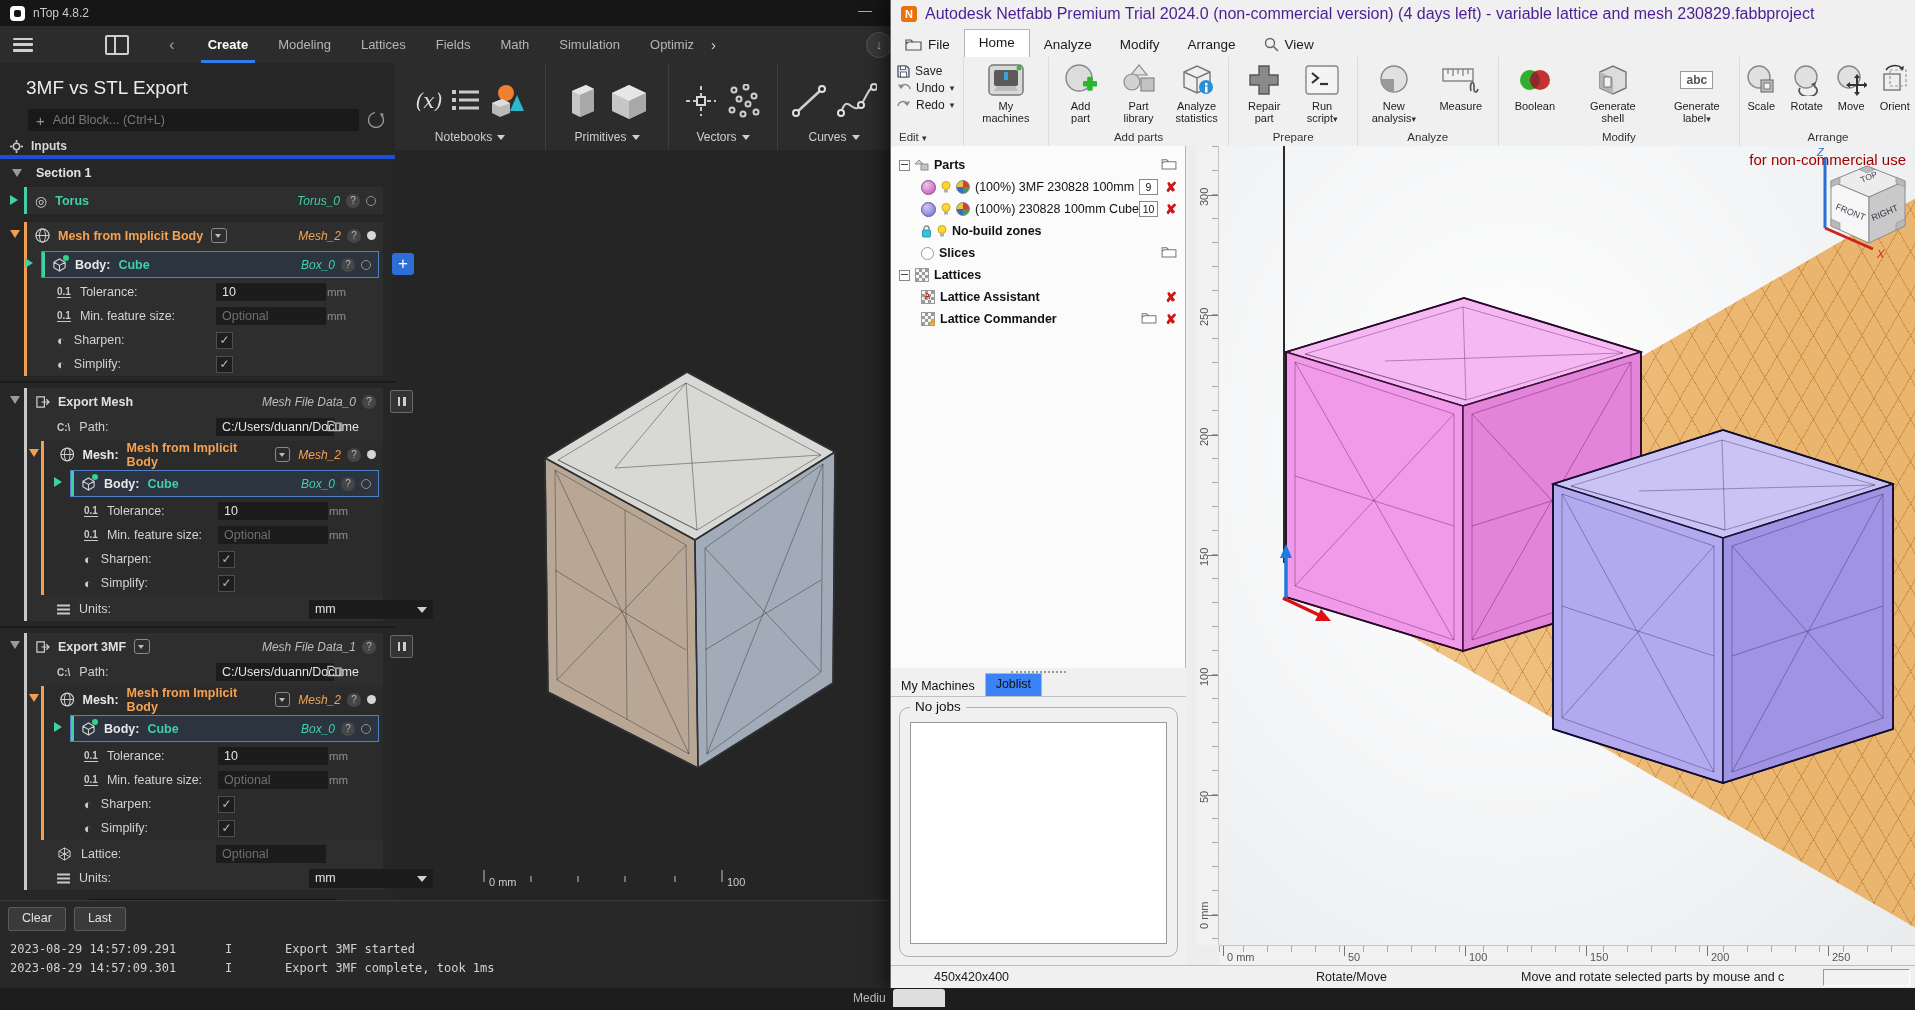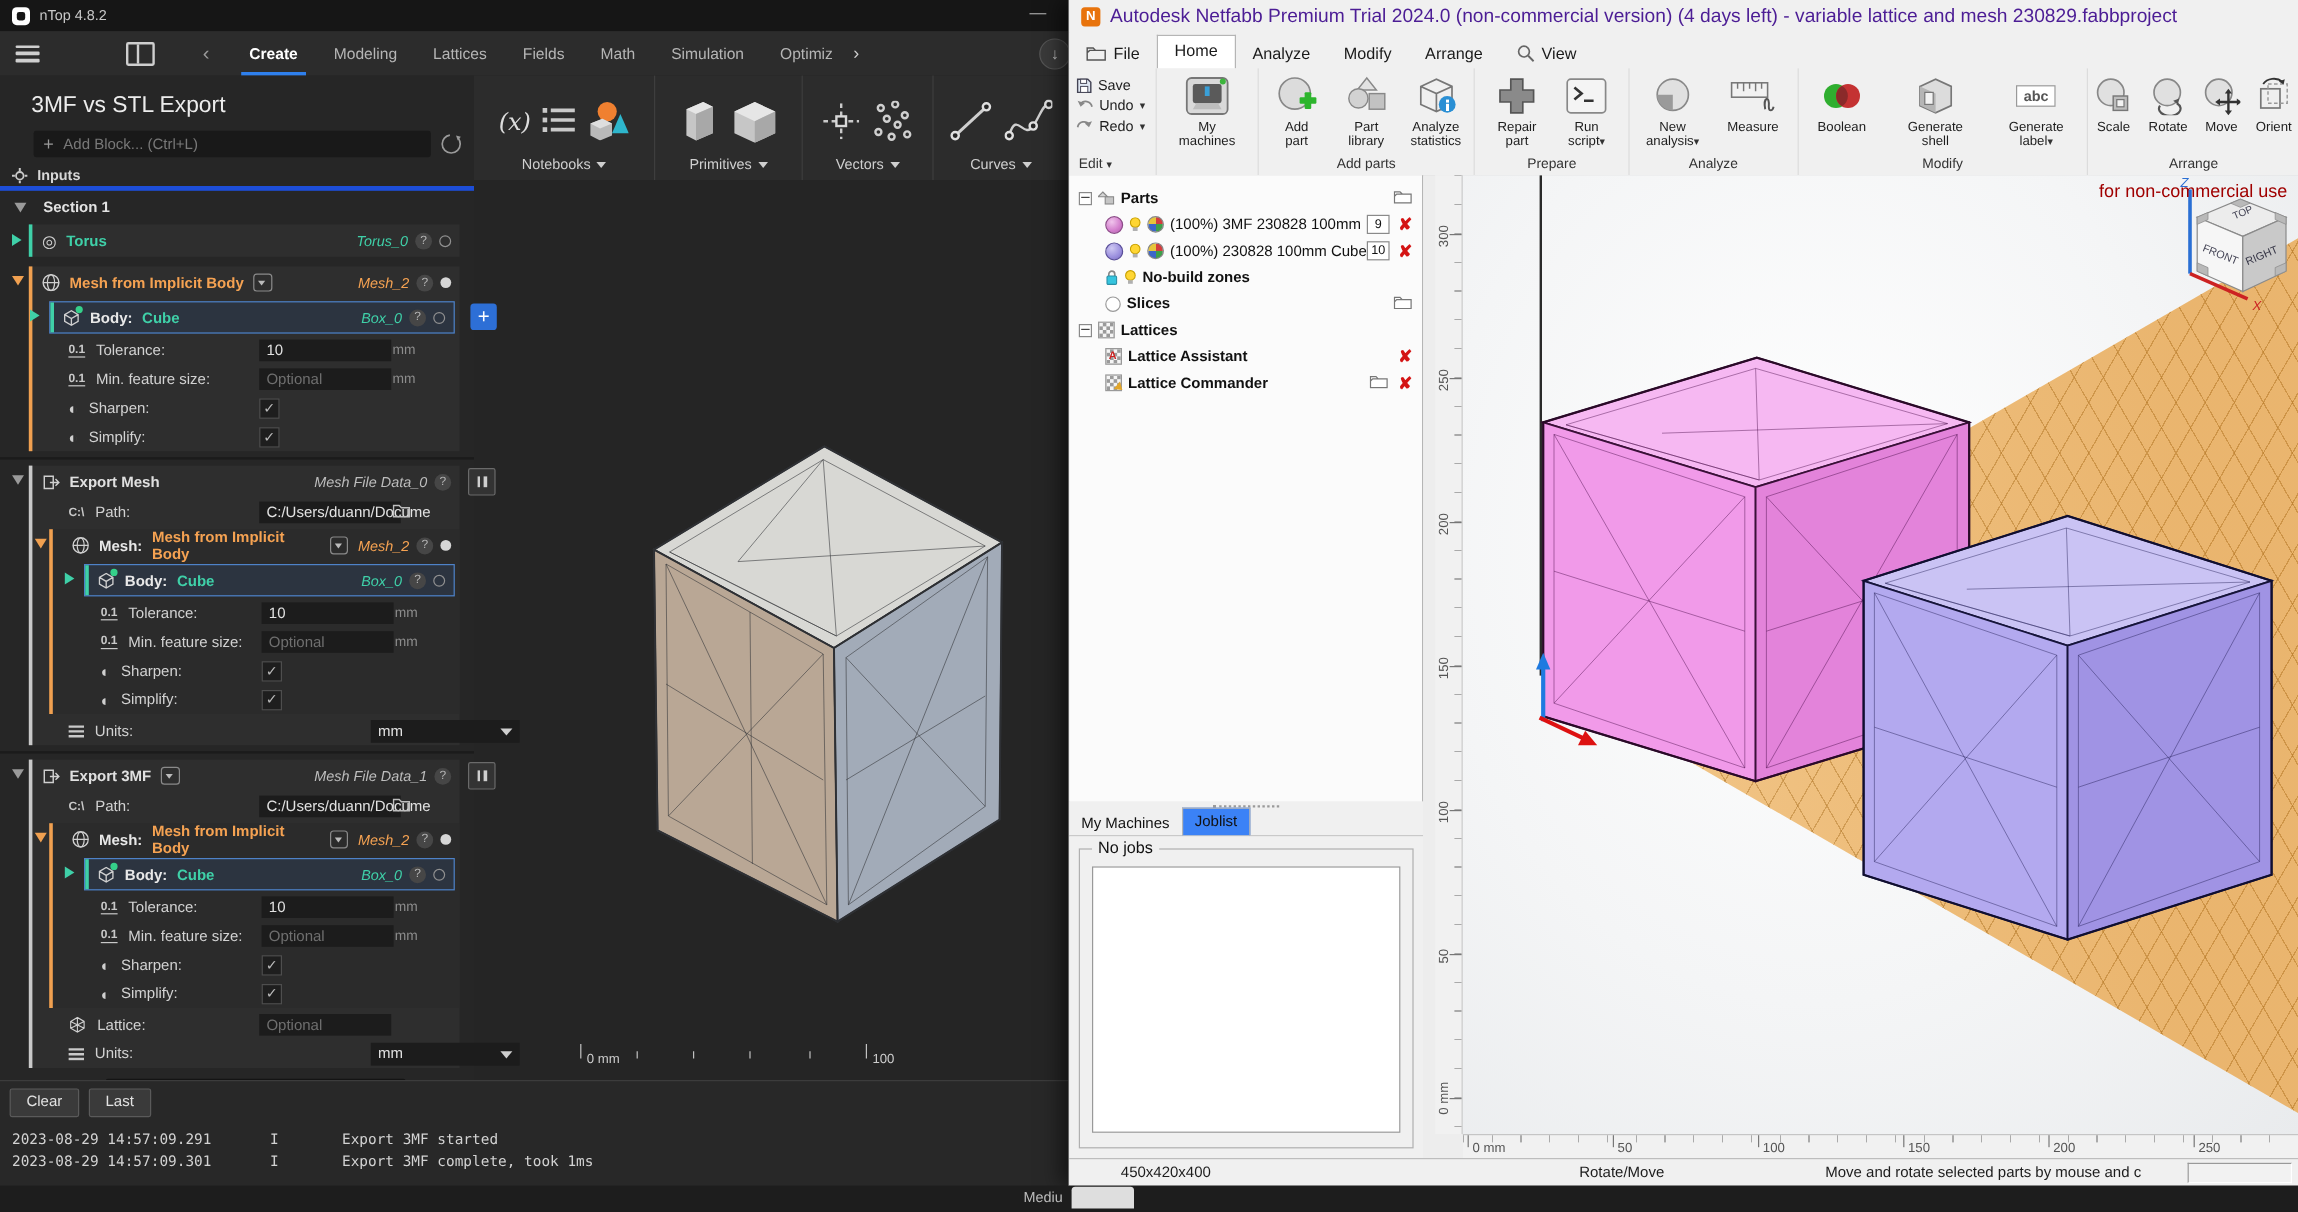--- a/index.html
+++ b/index.html
@@ -149,21 +149,21 @@
   .redx{position:absolute;right:8px;color:#d41414;font-weight:bold;font-size:14px;}
   .rfold{position:absolute;right:8px;top:4px;}
   .rfold2{position:absolute;right:28px;top:4px;}
 
   .splitter{position:absolute;left:0;top:668px;width:295px;height:7px;background:#f0f0f0;}
   .splitter:after{content:"";position:absolute;left:120px;right:120px;top:3px;border-top:2px dotted #9a9a9a;}
   .tabsrow{position:absolute;left:0;top:675px;width:295px;height:22px;display:flex;align-items:flex-end;border-bottom:1px solid #c0c0c0;box-sizing:border-box;background:#f0f0f0;}
   .ptab{font-size:12.5px;color:#111;padding:3px 10px;}
   .ptab.active{background:#3b82f6;border:1px solid #b5b5b5;border-bottom:none;padding-bottom:5px;}
   .jobarea{position:absolute;left:0;top:697px;width:295px;height:268px;background:#f0f0f0;}
-  .jobgroup{position:absolute;left:8px;top:10px;right:8px;bottom:8px;border:1px solid #b0b0b0;border-radius:0;}
+  .jobgroup{position:absolute;left:8px;top:10px;right:8px;bottom:8px;border:1px solid #b0b0b0;border-radius:10px;}
   .joblegend{position:absolute;left:10px;top:-9px;background:#f0f0f0;padding:0 5px;font-size:13.5px;color:#111;}
   .jobbox{position:absolute;left:10px;top:14px;right:10px;bottom:12px;background:#fff;border:1px solid #999;}
 
   .vrule{position:absolute;left:305px;top:146px;width:23px;height:799px;background:#f1f1f1;border-right:1px solid #c5c5c5;box-sizing:border-box;}
   .vrule .ticks{position:absolute;right:0;top:0;bottom:0;width:6px;background:repeating-linear-gradient(180deg,#aaa 0 1px,transparent 1px 24px);}
   .vlab{position:absolute;left:2px;width:14px;height:60px;writing-mode:vertical-rl;transform:rotate(180deg);font-size:11px;color:#555;text-align:center;}
   .vmaj{position:absolute;right:0;width:10px;height:1px;background:#777;}
   .hrule{position:absolute;left:328px;top:945px;width:697px;height:20px;background:#f1f1f1;border-top:1px solid #c5c5c5;box-sizing:border-box;}
   .hrule .ticks{position:absolute;left:0;right:0;top:0;height:6px;background:repeating-linear-gradient(90deg,#aaa 0 1px,transparent 1px 24px);}
   .hlab{position:absolute;top:5px;font-size:11px;color:#555;}

